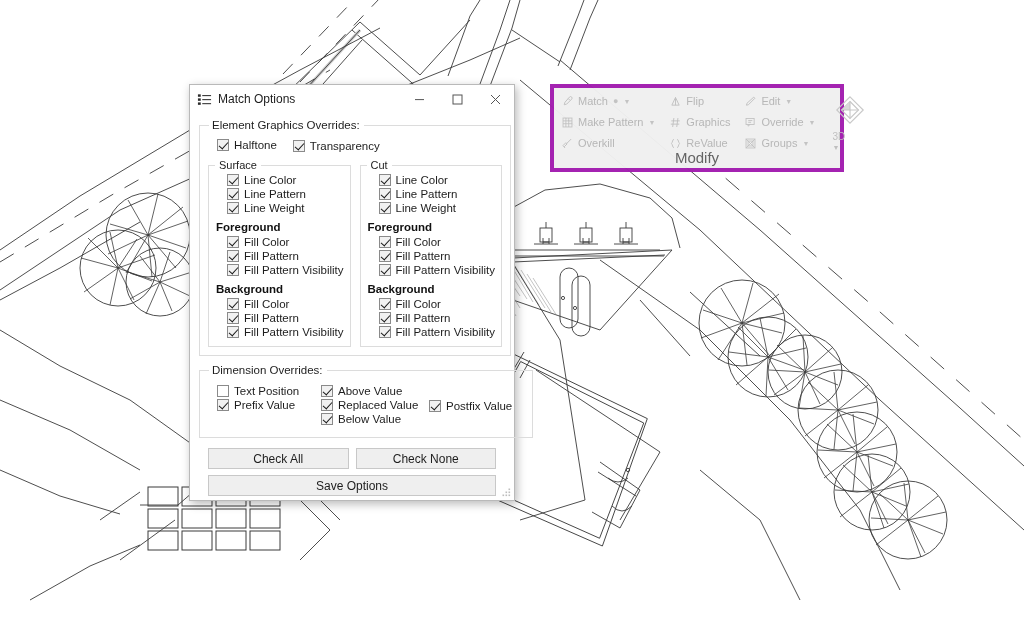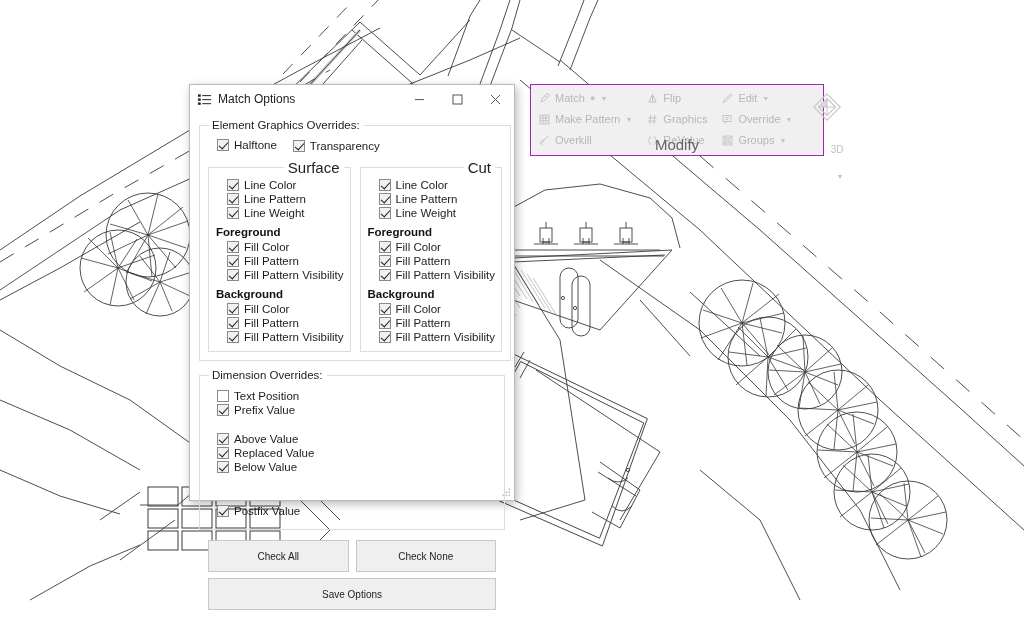--- a/index.html
+++ b/index.html
@@ -21,24 +21,24 @@
   
   #cad-canvas {
     position: absolute;
     left: 0; top: 0;
     width: 1024px; height: 624px;
   }
 
   
   #ribbon-panel {
     position: absolute;
-    left: 530px; top: 84px;
-    width: 294px; height: 72px;
+    left: 550px; top: 84px;
+    width: 294px; height: 88px;
     background: #f0f0f0;
-    border: 1px solid #a21caf;
+    border: 4px solid #a21caf;
     opacity: 0.97;
   }
   #ribbon-body {
     display: flex;
     height: 66px;
     padding: 3px 0 0 4px;
   }
   .ribbon-col {
     display: flex;
     flex-direction: column;
@@ -76,25 +76,24 @@
   #ribbon-sep {
     width: 1px;
     background: #dadada;
     margin: 4px 6px 4px 8px;
     align-self: stretch;
   }
   #ribbon-big {
     width: 54px;
     display: flex;
     flex-direction: column;
-    align-items: flex-end;
+    align-items: flex-start;
     justify-content: flex-start;
     padding-top: 2px;
     color: #bdbdbd;
-    gap: 16px;
   }
   #ribbon-big-label {
     font-size: 10px;
     margin-top: 1px;
     line-height: 1;
   }
   #ribbon-big-caret {
     font-size: 7px;
     line-height: 1;
     margin-top: 2px;
@@ -161,24 +160,23 @@
   }
 
   #columns { display: flex; gap: 9px; }
   .col-group {
     flex: 1 1 0;
     border: 1px solid #dcdcdc;
     padding: 2px 6px 8px 6px;
     margin: 0;
   }
   .col-group > legend {
-    font-size: 15px;
+    font-size: 11px;
     color: #1d1d1d;
     padding: 0 4px;
-    text-align: right;
   }
   .subhead {
     font-size: 11.5px;
     font-weight: bold;
     color: #111;
     margin: 7px 0 2px 1px;
   }
   .check-list { padding-left: 12px; }
 
   .chk {
@@ -208,35 +206,34 @@
     left: 3px; top: 0px;
     width: 4px; height: 8px;
     border: solid #1a1a1a;
     border-width: 0 1.6px 1.6px 0;
     transform: rotate(42deg);
   }
 
   #dim-grid {
     display: flex;
     padding: 4px 0 4px 9px;
-    gap: 16px;
-    flex-direction: column;
+    gap: 8px;
   }
   #dim-c1 { width: 96px; }
   #dim-c2 { width: 100px; }
   #dim-c3 { width: 95px; padding-top: 15px; }
 
   #buttons { padding: 2px 9px 0 9px; }
   #button-row-top { display: flex; gap: 7px; margin-bottom: 6px; }
   .btn {
     flex: 1 1 0;
-    height: 32px;
+    height: 21px;
     background: #efefef;
     border: 1px solid #c8c8c8;
-    font-size: 10px;
+    font-size: 12px;
     color: #1d1d1d;
     font-family: "Liberation Sans", sans-serif;
     display: flex;
     align-items: center;
     justify-content: center;
     cursor: default;
   }
   #save-options-button { width: 100%; }
 
   #resize-grip {

